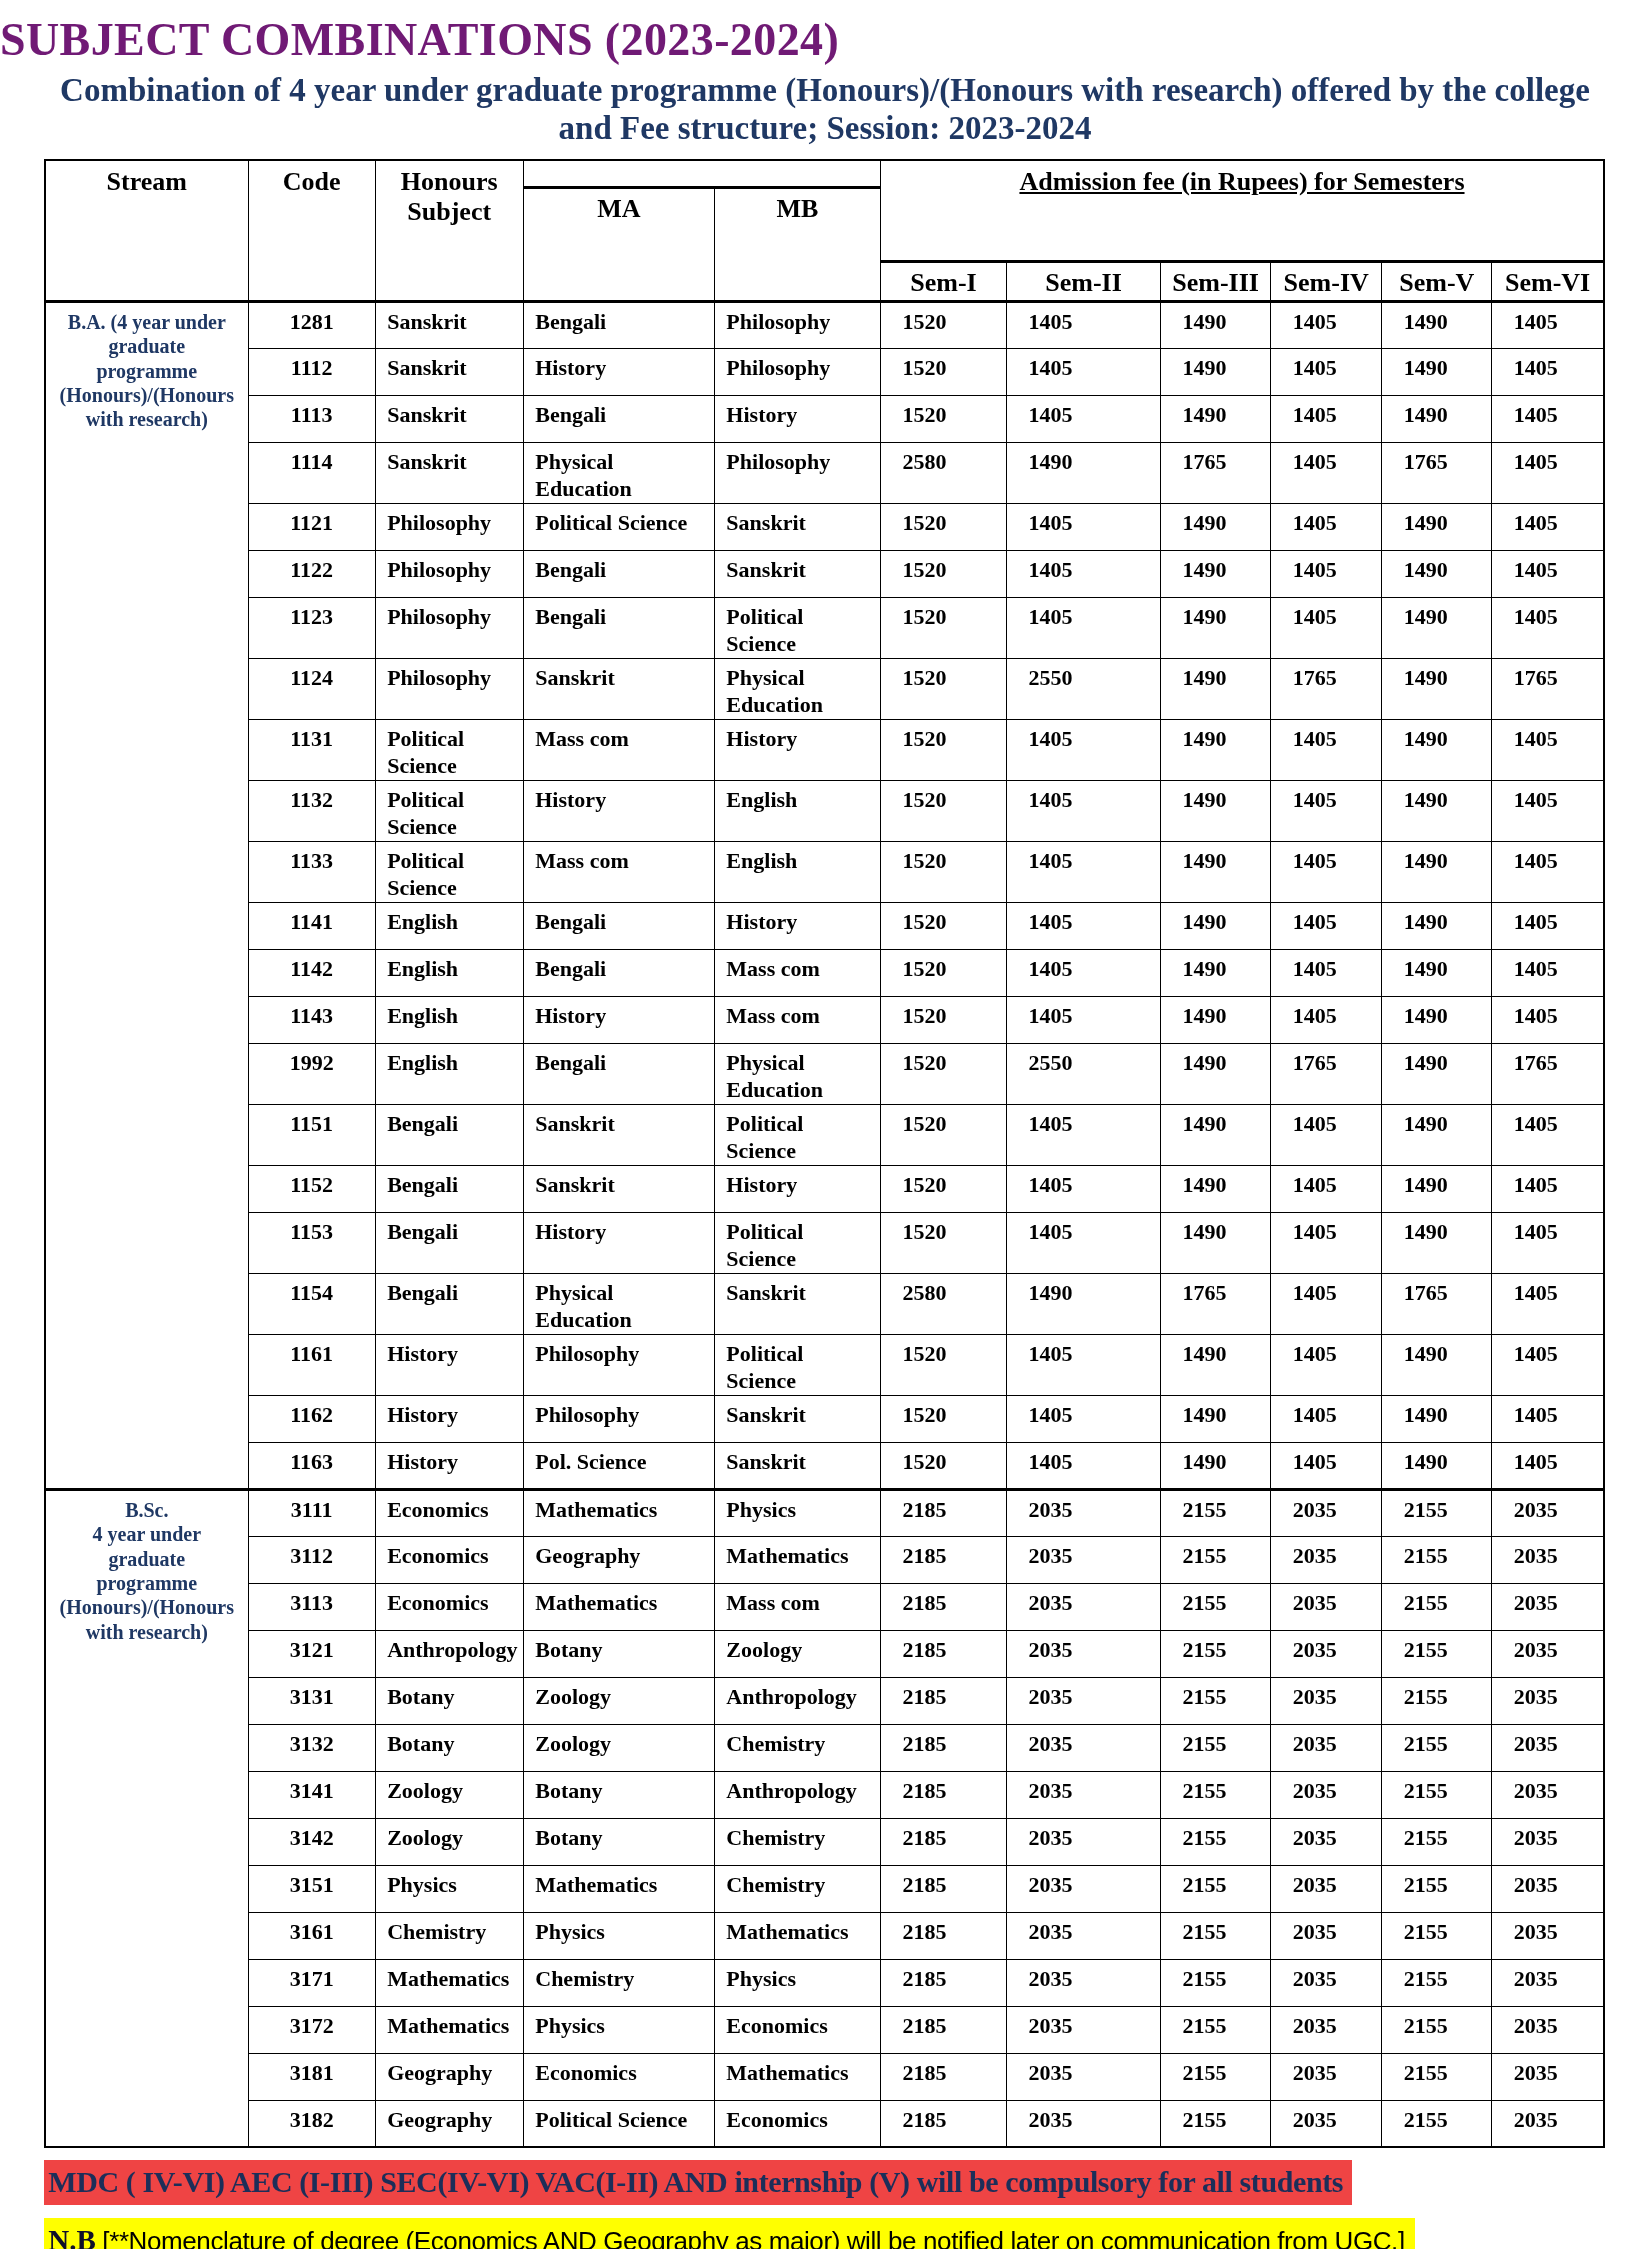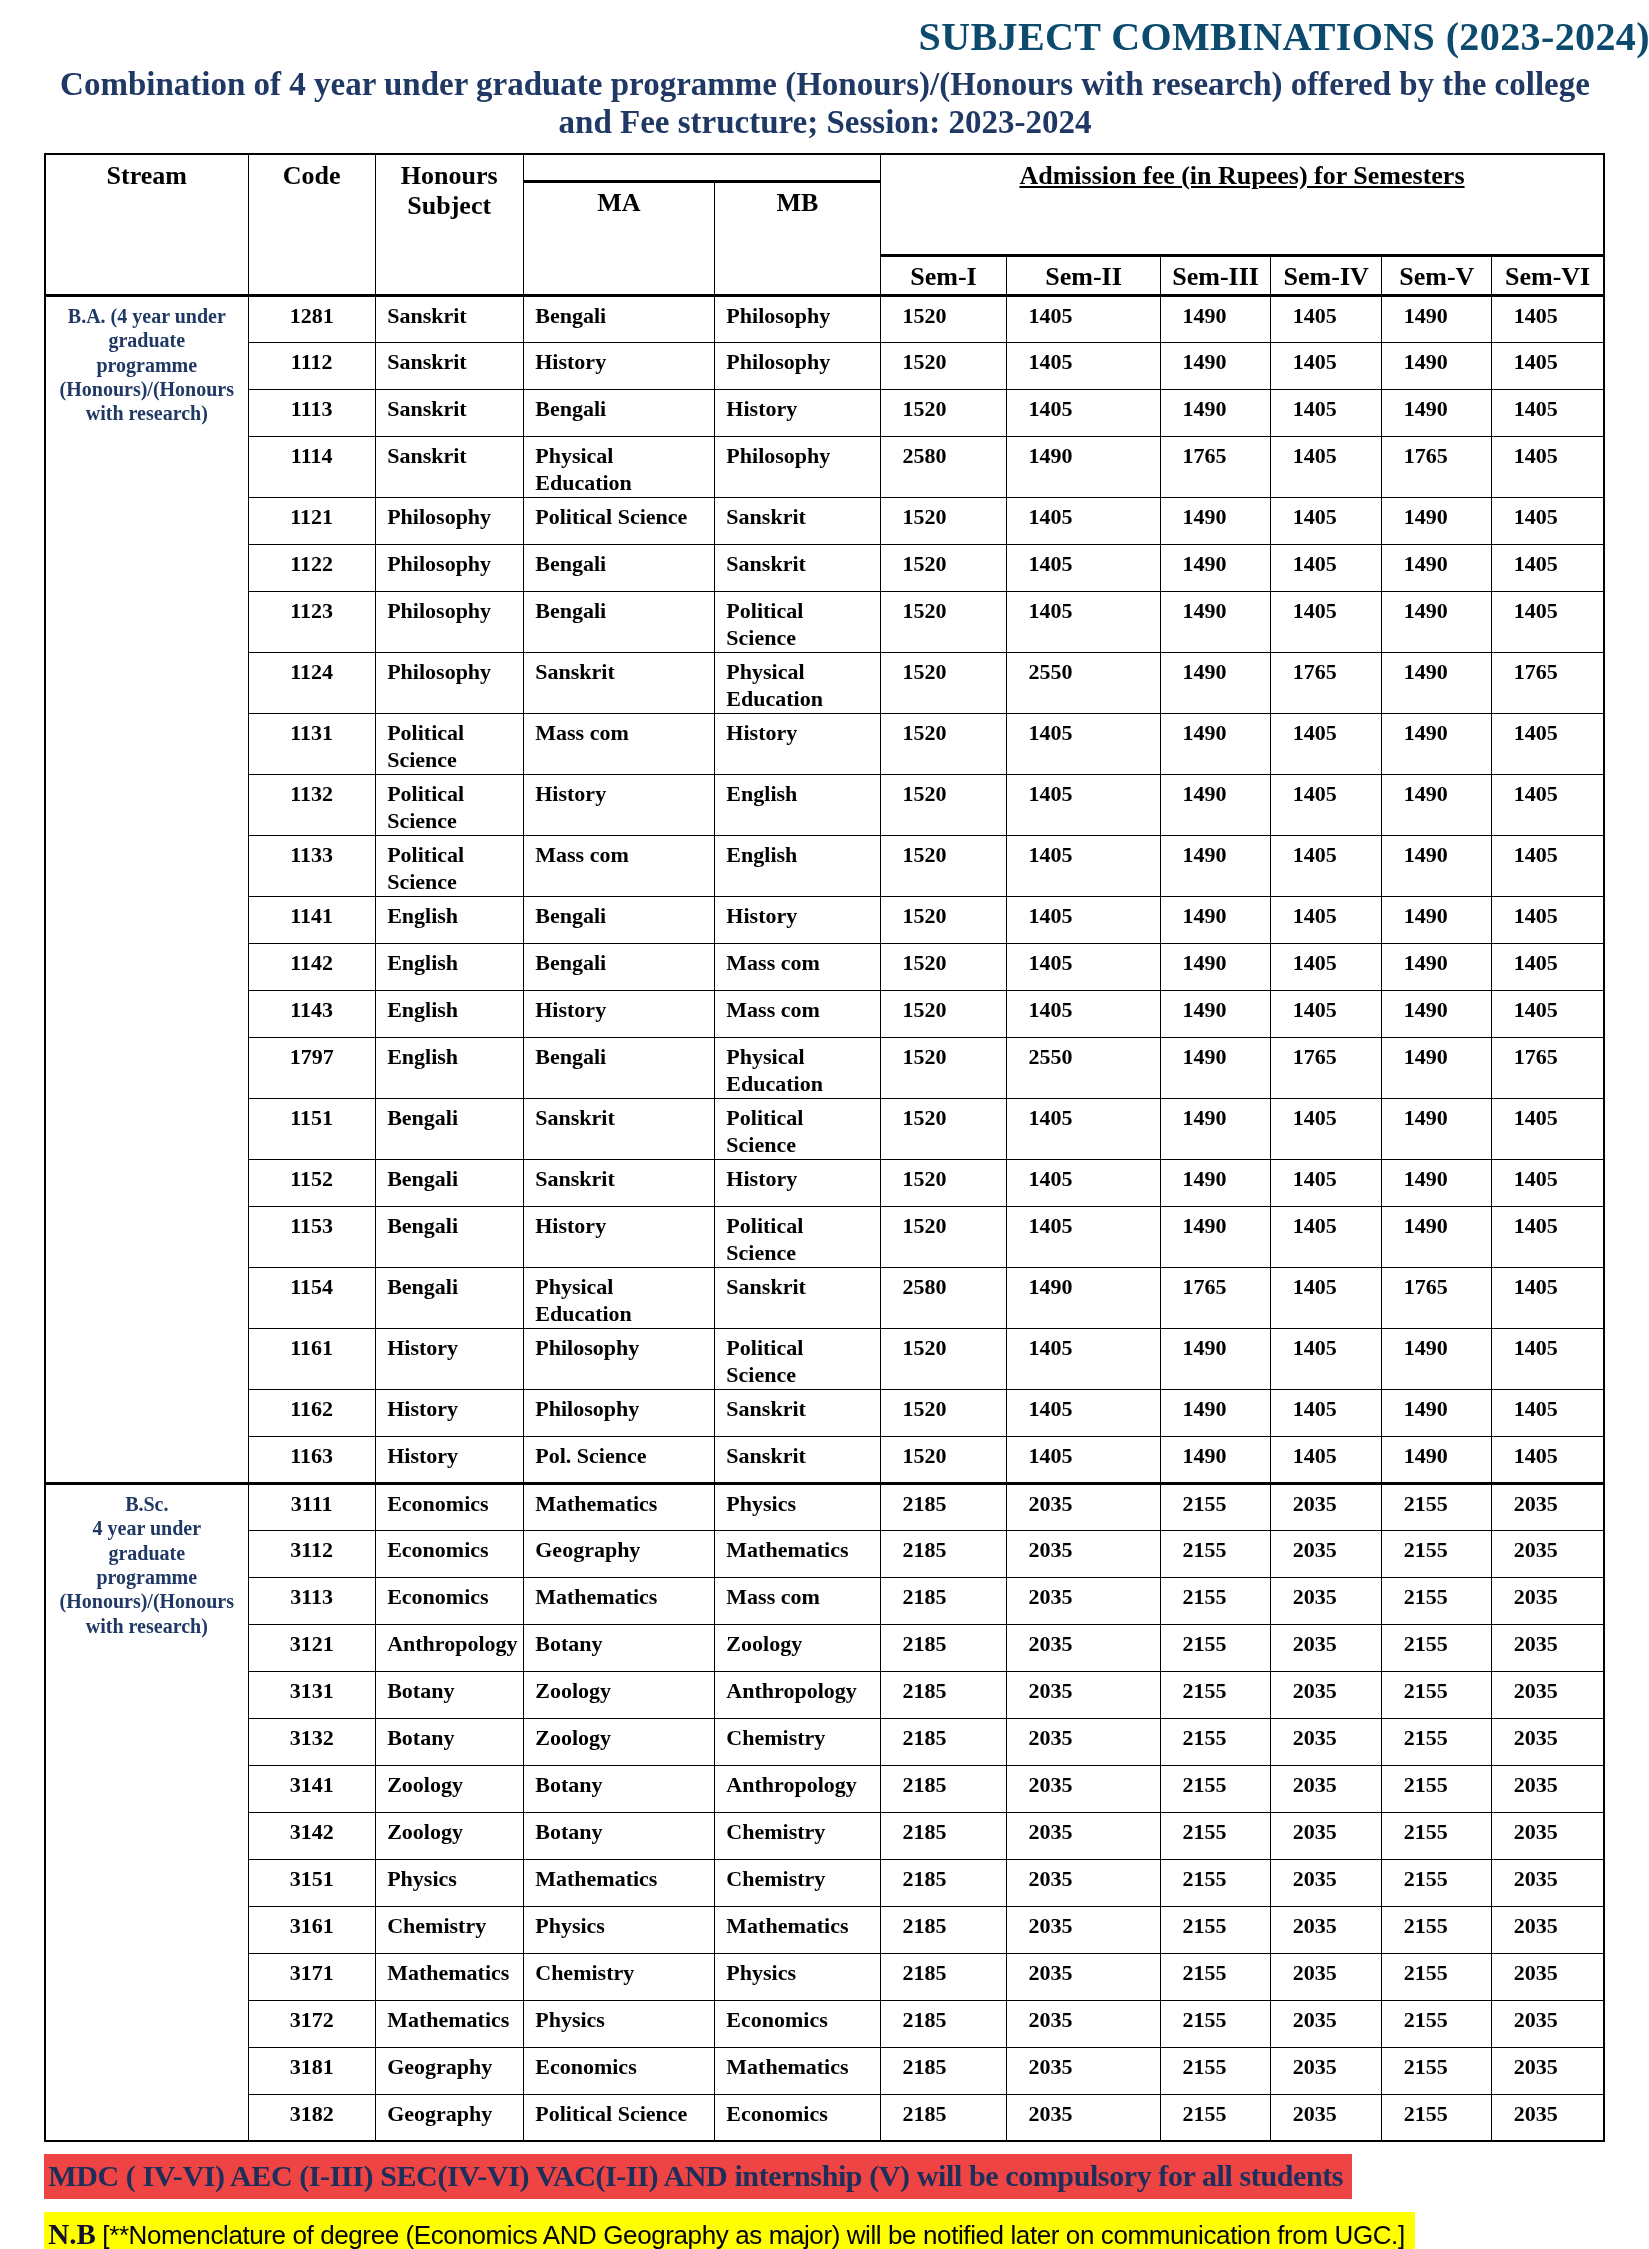--- a/index.html
+++ b/index.html
@@ -2,22 +2,22 @@
 <html style="font-size:11.5px"><head>
 <meta charset="utf-8">
 <style>
   html, body { margin:0; padding:0; }
   body {
     width:1650px; height:2250px; background:#ffffff; overflow:hidden;
     font-family:"Liberation Serif","DejaVu Serif",serif;
     box-sizing:border-box;
   }
   .title{
-    text-align:right; margin-top:13px; font-size:40px; font-weight:bold;
-    color:#0c4a6e; letter-spacing:0.4px;
+    text-align:left; margin-top:13px; font-size:46px; font-weight:bold;
+    color:#701a75; letter-spacing:0.4px;
   }
   .subtitle{
     text-align:center; margin-top:5.7px; font-size:33px; font-weight:bold;
     color:#1f3864; white-space:pre-line; line-height:1.15;font-family:Liberation Serif, serif;
   }
   table.combi{
     border-collapse:collapse; table-layout:fixed;
     margin:11.5px 0 0 44px; width:1561px;
     border:2.9px solid #000;
   }
@@ -270,21 +270,21 @@
         <td class="subj">History</td>
         <td class="subj">Mass com</td>
         <td class="fee">1520</td>
         <td class="fee">1405</td>
         <td class="fee">1490</td>
         <td class="fee">1405</td>
         <td class="fee">1490</td>
         <td class="fee">1405</td>
       </tr>
       <tr>
-        <td class="code">1797</td>
+        <td class="code">1992</td>
         <td class="subj">English</td>
         <td class="subj">Bengali</td>
         <td class="subj">Physical Education</td>
         <td class="fee">1520</td>
         <td class="fee">2550</td>
         <td class="fee">1490</td>
         <td class="fee">1765</td>
         <td class="fee">1490</td>
         <td class="fee">1765</td>
       </tr>

